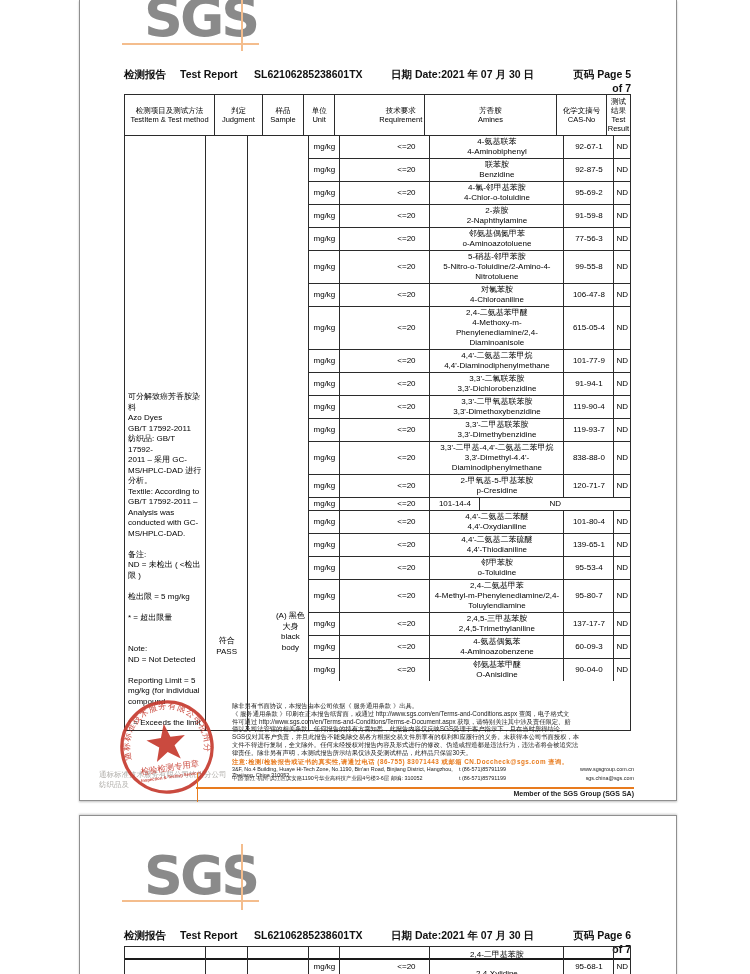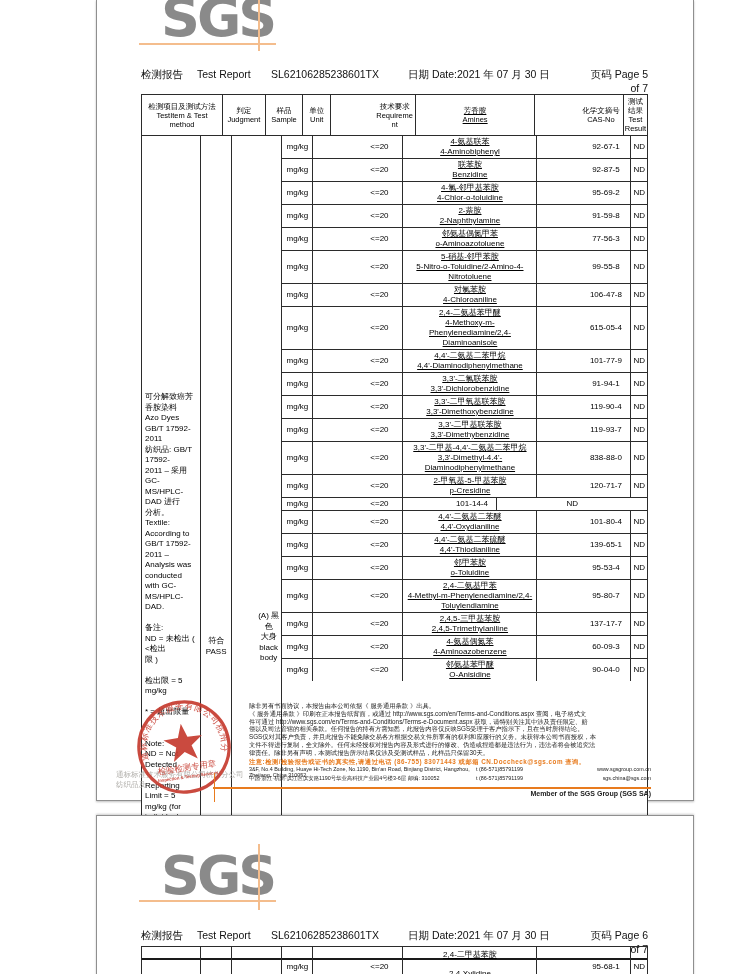--- a/index.html
+++ b/index.html
@@ -1,37 +1,37 @@
 <!DOCTYPE html>
 <html><head>
 <meta charset="utf-8">
 <style>
   * { margin:0; padding:0; box-sizing:border-box; }
   html,body { width:750px; height:974px; background:#ffffff; overflow:hidden; position:relative;
     font-family:"Liberation Sans", sans-serif; }
-  .page { position:absolute; left:96px; width:598px; background:#fff; }
+  .page { position:absolute; left:79px; width:598px; background:#fff; }
   .page1 { top:0; height:801px; border:1.5px solid #8f8f8f; border-top:none; box-shadow:0 1px 2px rgba(0,0,0,.25); }
   .page2 { top:815px; height:320px; border:1.5px solid #8f8f8f; box-shadow:0 -1px 2px rgba(0,0,0,.2); }
   .logo { position:absolute; left:64px; font-size:54px; line-height:54px; font-weight:bold;
     letter-spacing:-3px; color:#8a8a8a; font-family:"DejaVu Sans", sans-serif; }
   .logo-hline { position:absolute; left:42px; width:137px; height:2px; background:#f4bd8d; }
   .logo-vline { position:absolute; left:161px; width:2px; background:#f4bd8d; }
   .rpt-header { position:absolute; left:44px; width:507px; display:flex; align-items:baseline;
-    font-size:10.5px; font-weight:normal; color:#111; border-bottom:2px solid #1a1a1a; padding-bottom:3px; }
+    font-size:10.5px; font-weight:bold; color:#111; border-bottom:2px solid #1a1a1a; padding-bottom:3px; }
   .rh-zh { width:56px; } .rh-en { width:74px; } .rh-serial { width:137px; } .rh-date { width:177px; }
   .rh-page { flex:1; text-align:right; }
   
   .ttable { position:absolute; left:44px; width:507px; border:1px solid #2b2b2b; background:#fff; font-size:8px; color:#000; }
   .thead { display:flex; border-bottom:1px solid #2b2b2b; text-align:center; font-size:7.5px; line-height:9px; }
   .thead > div { border-right:1px solid #2b2b2b; padding:2px 1px; display:flex; flex-direction:column; justify-content:center; }
   .thead > div:last-child { border-right:none; }
   .tbody { display:flex; align-items:stretch; }
   .w-method { width:91px; } .w-j { width:48px; } .w-s { width:42px; }
-  .w-unit { width:31px; } .w-req { width:47px; word-break:break-all;margin-left:43px; } .w-amine { width:134px;text-decoration:underline; }
-  .w-cas { width:50px;margin-left:44px; } .w-res { flex:1; }
+  .w-unit { width:31px; } .w-req { width:47px; word-break:break-all;margin-left:43px; } .w-amine { width:134px; }
+  .w-cas { width:50px; } .w-res { flex:1; }
   .col-method, .col-j, .col-s { border-right:1px solid #2b2b2b; line-height:10.5px; }
   .col-method { padding:2px 3px; text-align:left; padding-top:256px; overflow:hidden; }
   .col-j { text-align:center; padding-top:500px; }
   .col-s { text-align:center; padding-top:475px;margin-left:24px; }
   .rows { flex:1; display:flex; flex-direction:column; }
   .trow { display:flex; border-bottom:1px solid #2b2b2b; align-items:stretch; }
   .trow:last-child { border-bottom:none; }
   .cell { border-right:1px solid #2b2b2b; display:flex; flex-direction:column; justify-content:center;
     align-items:center; text-align:center; padding:1px 2px; line-height:10px; }
   .cell.w-res { border-right:none; }

